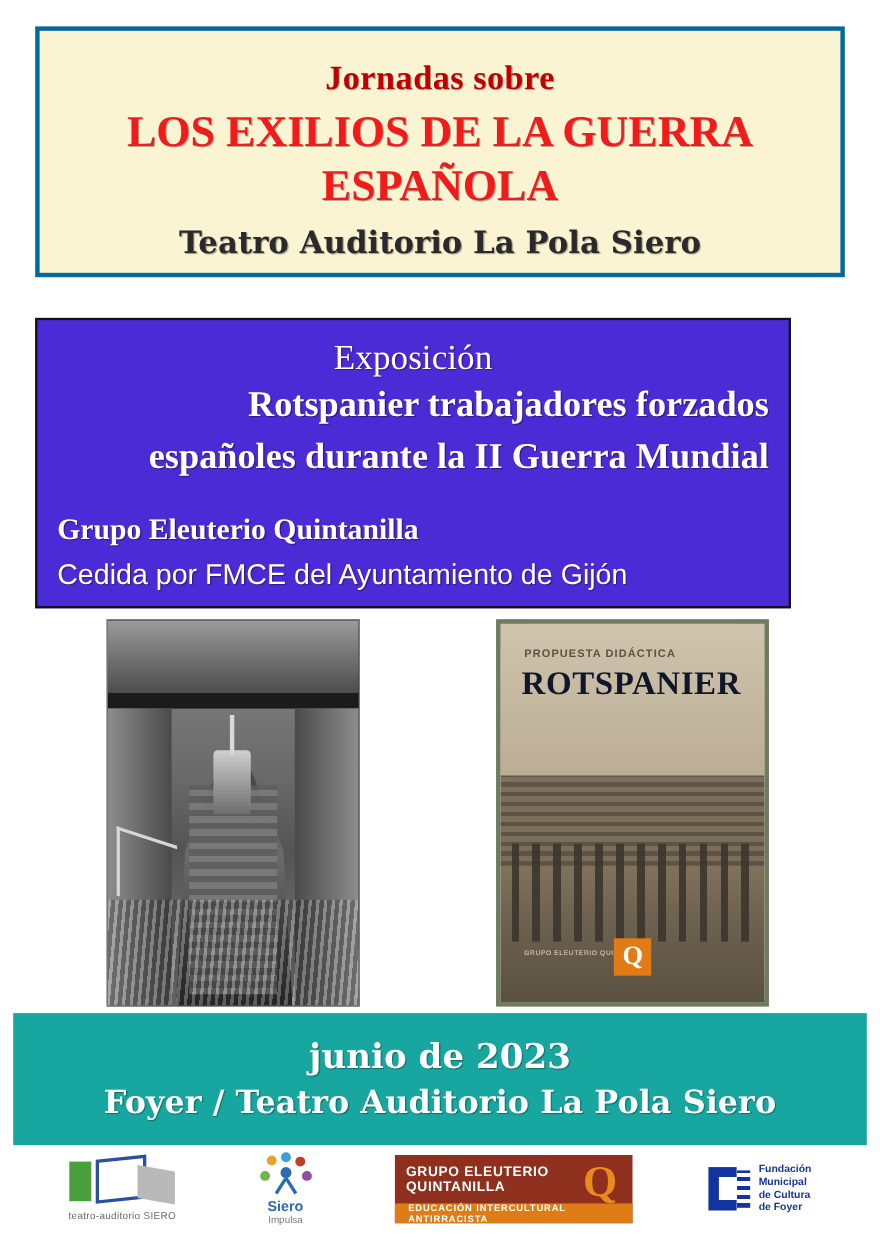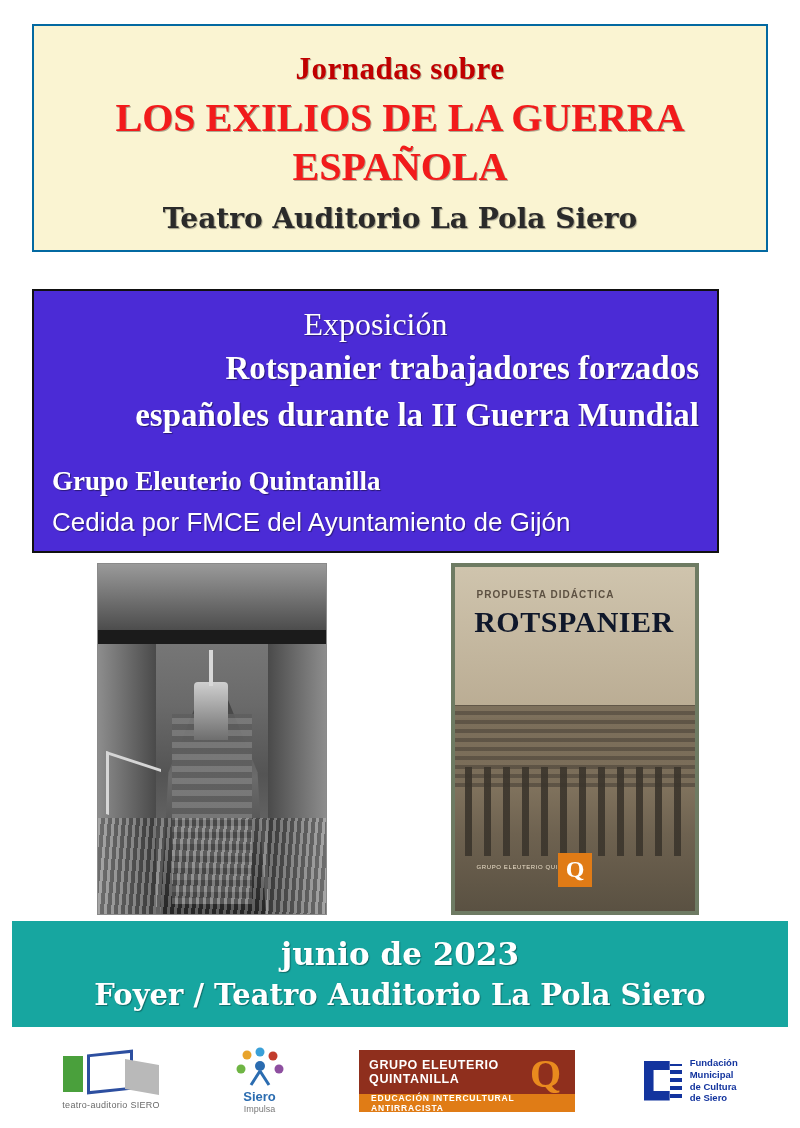--- a/index.html
+++ b/index.html
@@ -22,21 +22,21 @@
   }
 
   
   .header-block {
     position: absolute;
     left: 32px;
     top: 24px;
     width: 736px;
     height: 228px;
     background: #faf4d2;
-    border: 2px solid #0369a1;
+    border: 4px solid #0369a1;
     box-sizing: border-box;
     display: flex;
     flex-direction: column;
     align-items: center;
     justify-content: flex-start;
     padding-top: 26px;
   }
   .kicker {
     font-family: "Liberation Serif", serif;
     font-weight: bold;
@@ -174,21 +174,21 @@
       display:flex; align-items:center; justify-content:center; }
   .cover-foot { position:absolute; left:9%; bottom:12%; font-family:"Liberation Sans", sans-serif;
       font-size:6px; letter-spacing:.6px; color:#e8dcc6; }
 
   
   .date-band {
     position: absolute;
     left: 12px;
     top: 921px;
     width: 776px;
-    height: 106px;
+    height: 120px;
     background: #17a6a0;
     display: flex;
     flex-direction: column;
     align-items: center;
     justify-content: center;
   }
   .date-text {
     font-family: "DejaVu Serif", serif;
     font-weight: bold;
     font-size: 31px;
@@ -334,18 +334,18 @@
 
     <div class="logo-fmc">
       <div class="fmc-mark">
         <div class="fmc-c"></div>
         <div class="fmc-bars"></div>
       </div>
       <div class="fmc-text">
         <div>Fundación</div>
         <div>Municipal</div>
         <div>de Cultura</div>
-        <div>de Siero</div>
+        <div>de Foyer</div>
       </div>
     </div>
 
   </div>
 </div>
 
 </body></html>

